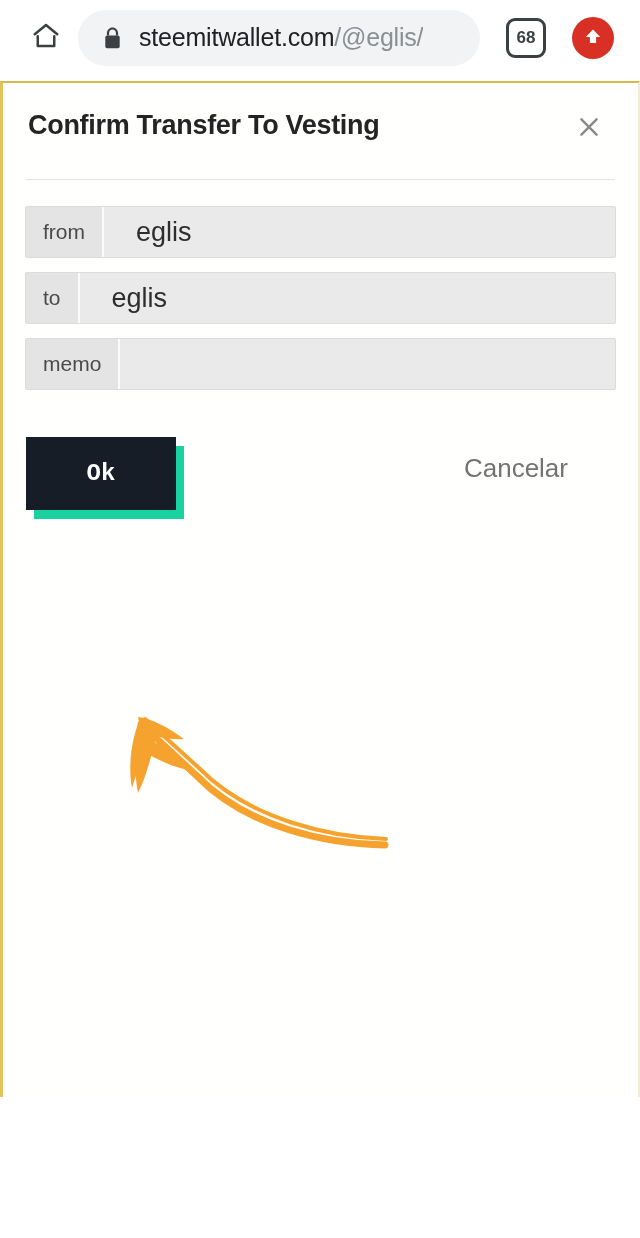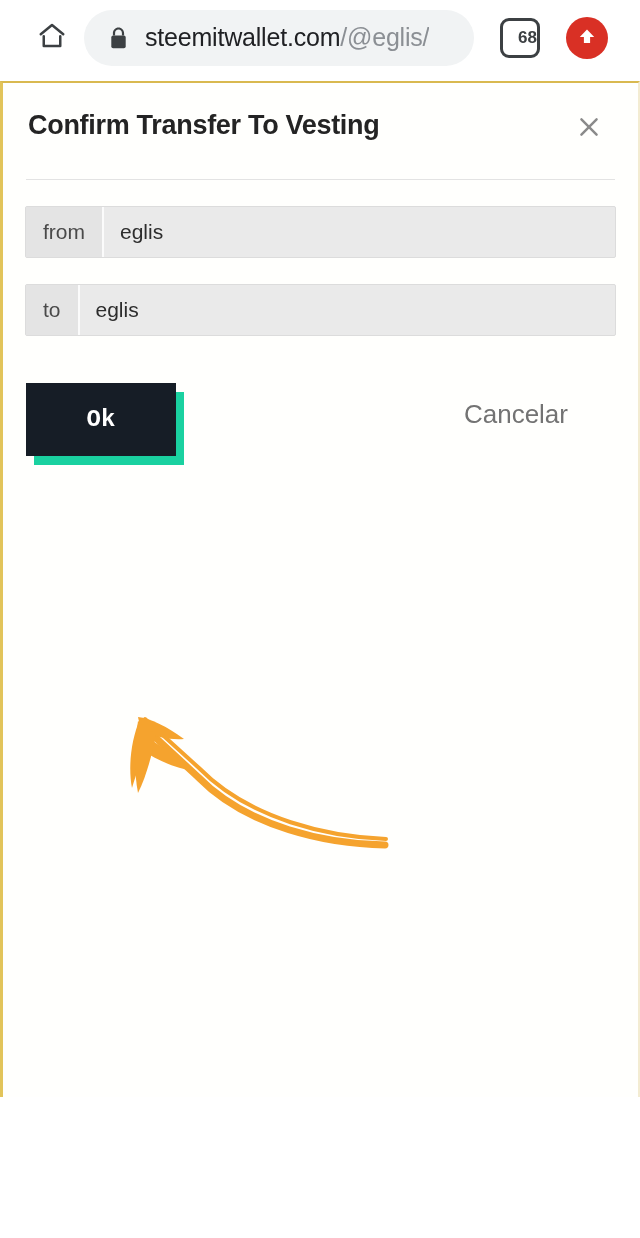--- a/index.html
+++ b/index.html
@@ -17,21 +17,21 @@
     position: relative;
   }
 
   
   .browser-bar {
     position: relative;
     height: 75px;
     background: #ffffff;
     display: flex;
     align-items: center;
-    padding: 0 30px;
+    padding: 0 24px;
   }
   .home-btn {
     width: 44px;
     height: 44px;
     display: flex;
     align-items: center;
     justify-content: center;
     flex: 0 0 auto;
     margin-right: 10px;
   }
@@ -65,21 +65,21 @@
 
   .tab-count {
     flex: 0 0 auto;
     width: 40px;
     height: 40px;
     margin-left: 18px;
     border: 3px solid #3c4043;
     border-radius: 9px;
     display: flex;
     align-items: center;
-    justify-content: flex-end;
+    justify-content: center;
     font-size: 17px;
     font-weight: bold;
     color: #3c4043;
   }
   .menu-dot {
     flex: 0 0 auto;
     width: 42px;
     height: 42px;
     margin-left: 26px;
     margin-right: 2px;
@@ -137,43 +137,43 @@
   }
 
   
   .fields {
     margin-top: 26px;
   }
   .field-row {
     display: flex;
     align-items: stretch;
     height: 52px;
-    margin-bottom: 26px;
+    margin-bottom: 14px;
     background: #eaeaea;
     border: 1px solid #dcdcdc;
     border-radius: 2px;
     text-align: center;
   }
   .field-label {
     background: #e4e4e4;
     border-right: 2px solid #fbfbfb;
     display: flex;
     align-items: center;
     padding: 0 17px;
     font-size: 21px;
     color: #4a4a4a;
     flex: 0 0 auto;
     white-space: nowrap;
   }
   .field-value {
     flex: 1 1 auto;
     display: flex;
     align-items: center;
-    padding: 0 16px;
-    font-size: 21px;
+    padding: 0 32px;
+    font-size: 27px;
     color: #2d2d2d;
     overflow: hidden;
     white-space: nowrap;
   }
 
   
   .actions {
     margin-top: 47px;
     position: relative;
     height: 92px;
@@ -298,20 +298,24 @@
         <div class="field-label">from</div>
         <div class="field-value">eglis</div>
       </div>
 
       <div class="field-row">
         <div class="field-label">to</div>
         <div class="field-value">eglis</div>
       </div>
 
 
+      <div class="field-row">
+        <div class="field-label">memo</div>
+        <div class="field-value"></div>
+      </div>
 
     </div>
 
     <div class="actions">
       <div class="ok-wrap">
         <div class="ok-shadow"></div>
         <button class="ok-button">Ok</button>
       </div>
       <button class="cancel-button">Cancelar</button>
     </div>

